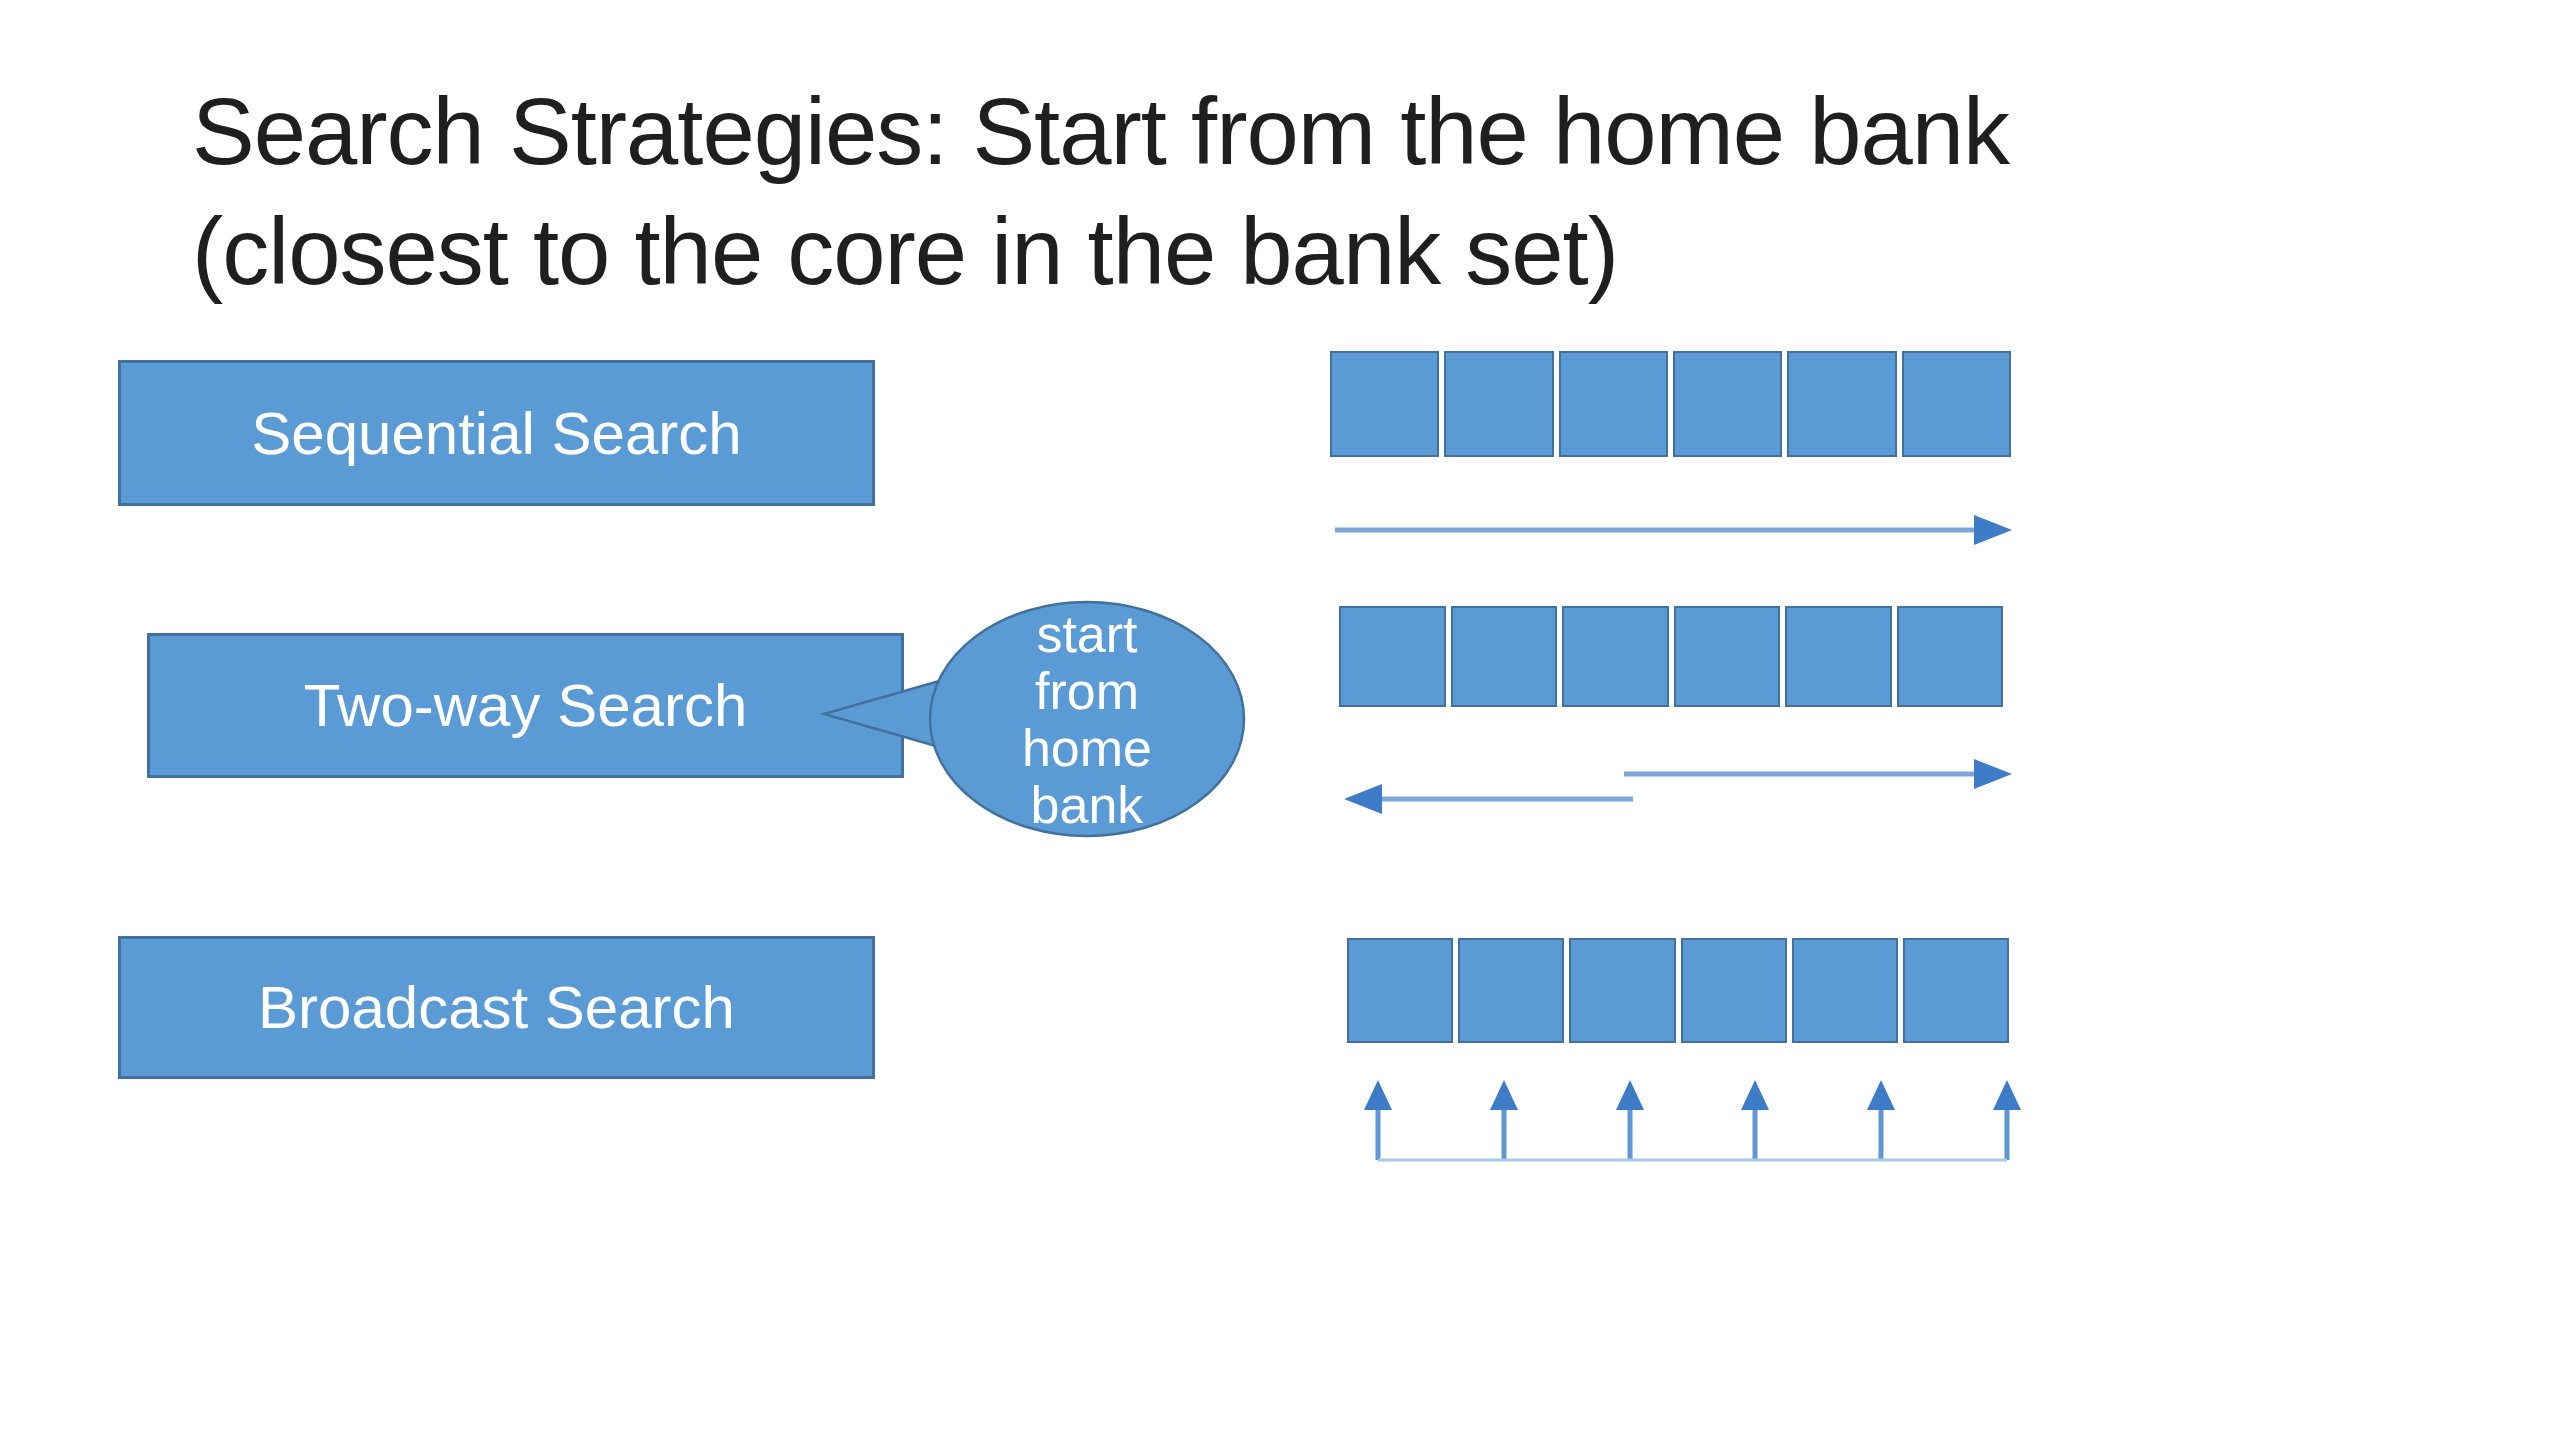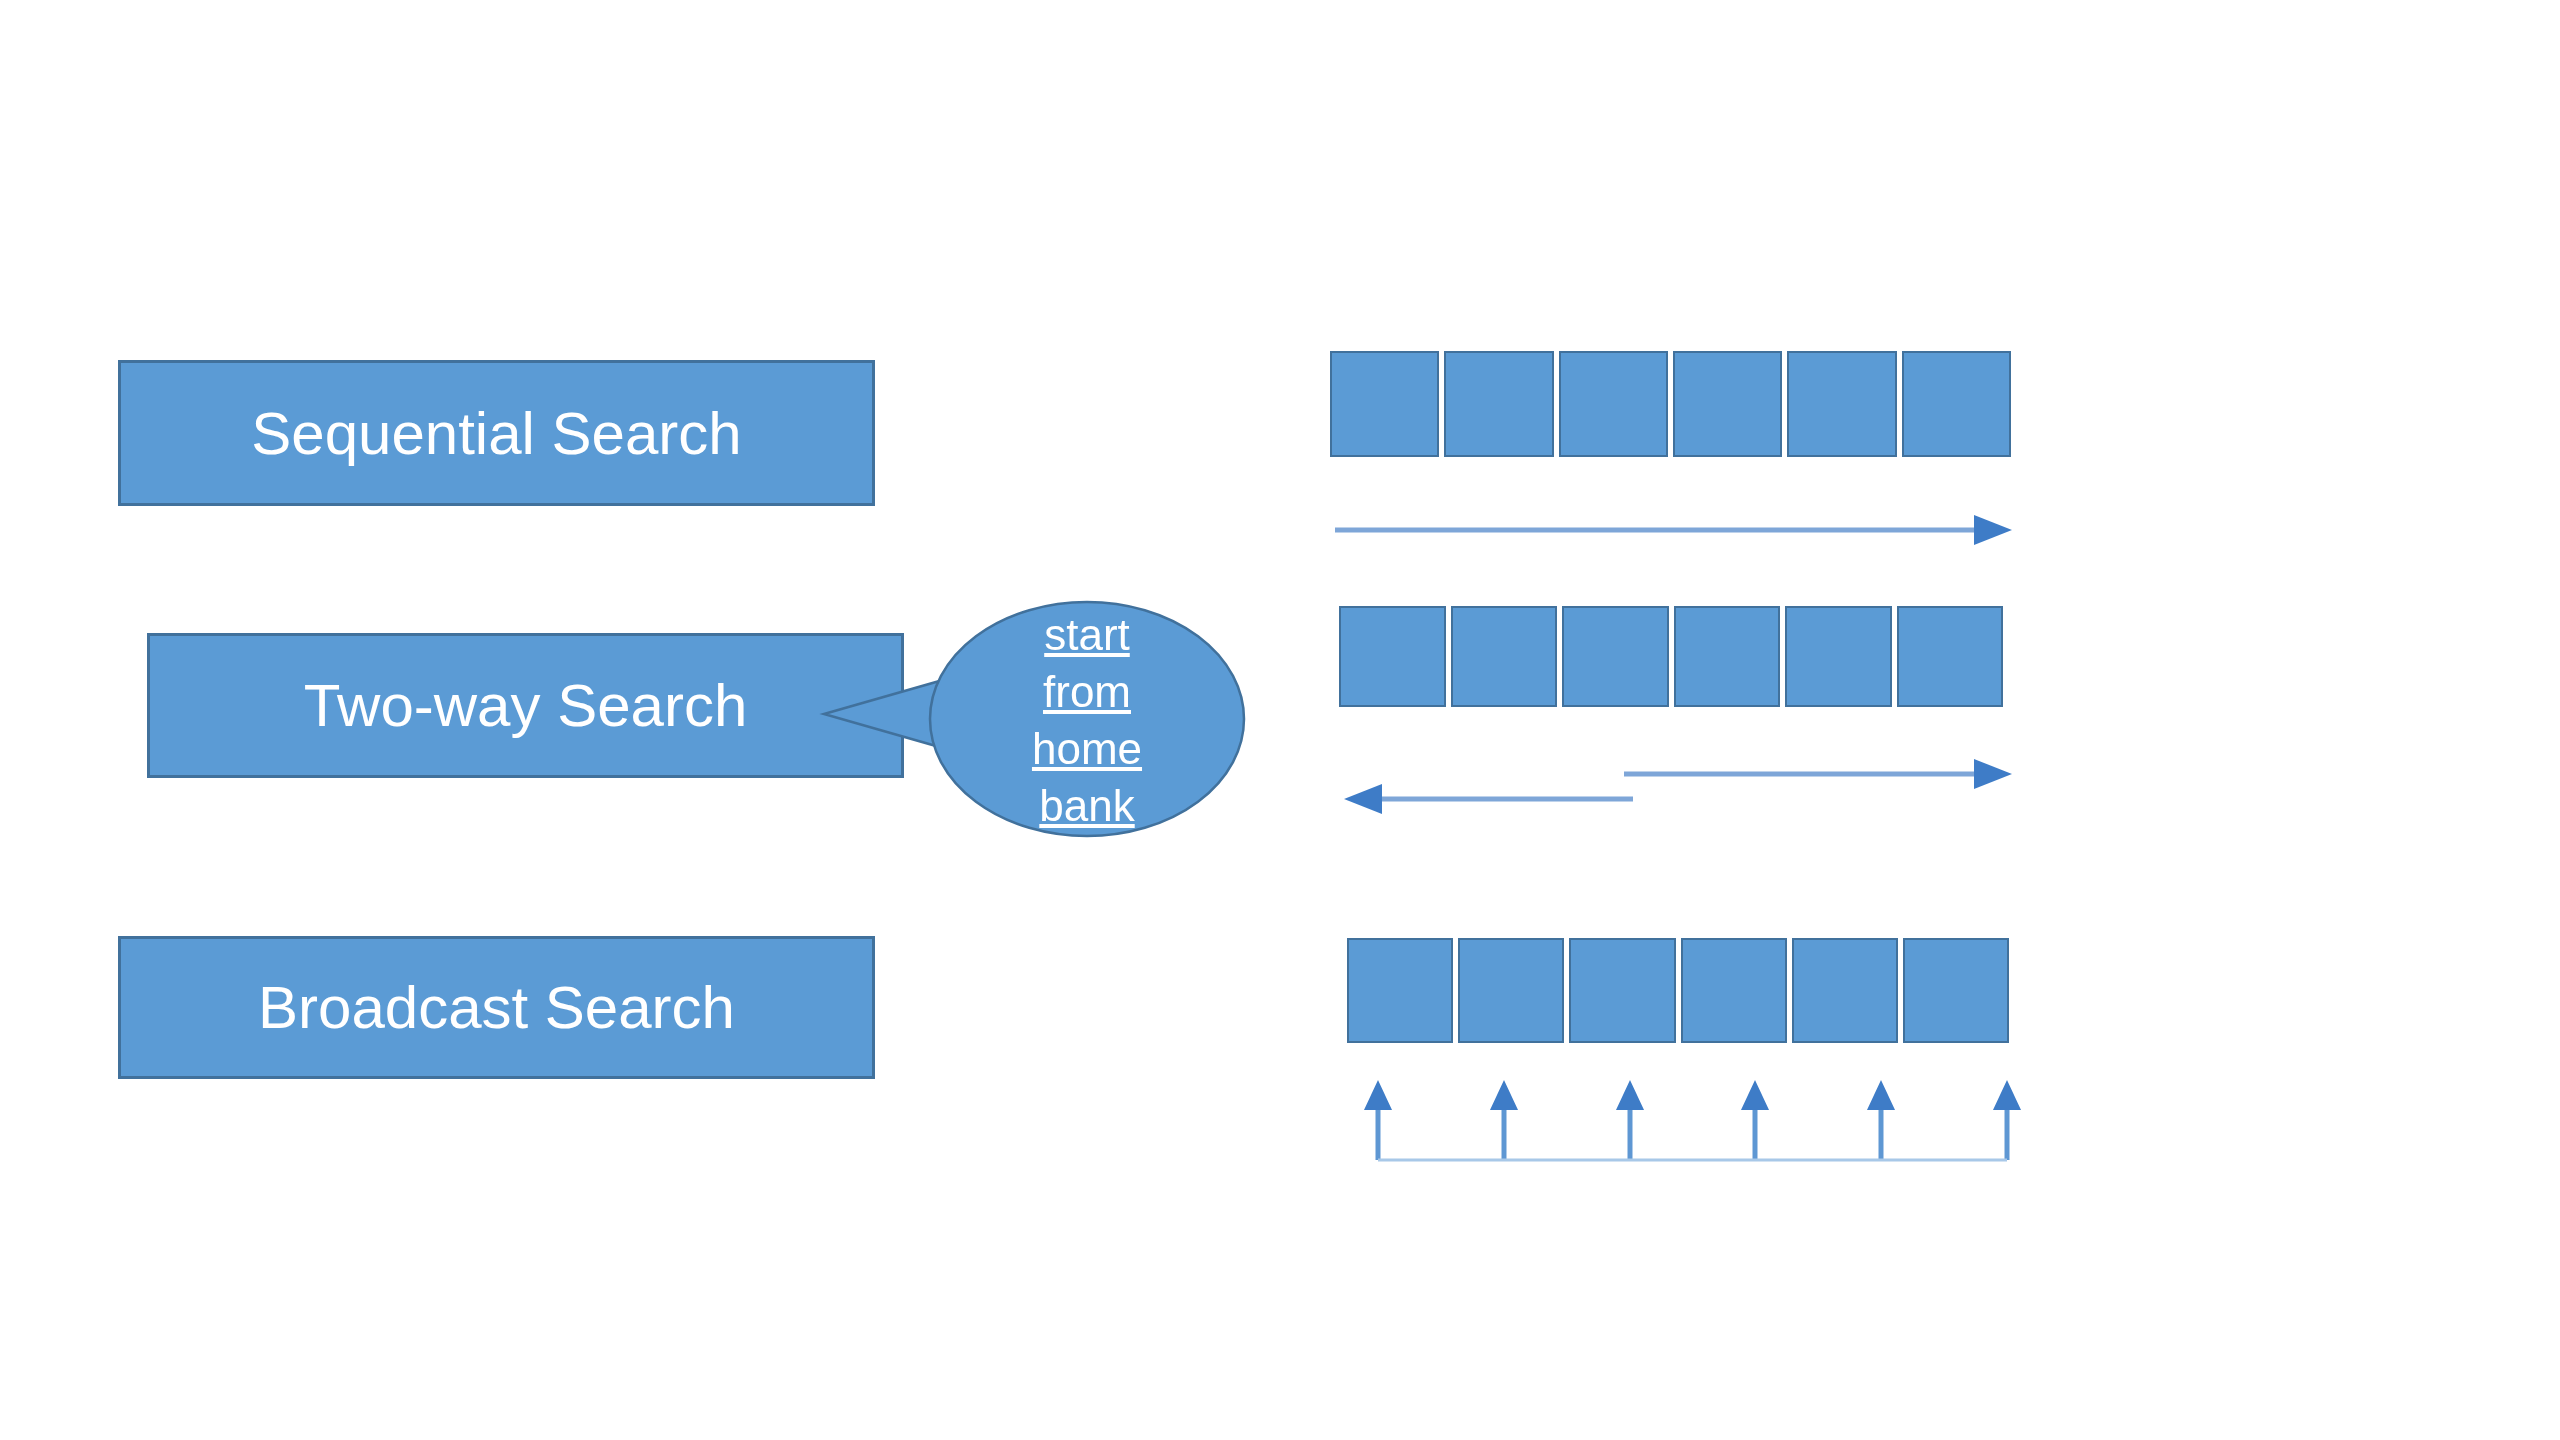--- a/index.html
+++ b/index.html
@@ -46,28 +46,32 @@
   .a-line{stroke:var(--arrow-line);stroke-width:5;fill:none;}
   .a-head{fill:var(--arrow-head);stroke:none;}
   .b-stem{stroke:var(--broadcast-stem);stroke-width:5;}
   .b-line{stroke:var(--broadcast-line);stroke-width:3;fill:none;}
   .callout-shape{fill:var(--box-fill);stroke:var(--box-border);stroke-width:2.5;}
 
   
   .callout-text{
     position:absolute;left:967px;top:604px;width:240px;height:232px;
     display:flex;flex-direction:column;align-items:center;justify-content:center;
-    color:var(--label-text);font-size:44px;line-height:57px;text-align:center;text-decoration:underline;
+    color:var(--label-text);font-size:52px;line-height:57px;text-align:center;
   }
 </style>
 </head>
 <body>
 
 <div class="slide">
 
+  <div class="title">
+    <div class="line">Search Strategies: Start from the home bank</div>
+    <div class="line">(closest to the core in the bank set)</div>
+  </div>
 
   <div class="label-box seq">
     <span>Sequential Search</span>
   </div>
   <div class="label-box two">
     <span>Two-way Search</span>
   </div>
   <div class="label-box bro">
     <span>Broadcast Search</span>
   </div>

